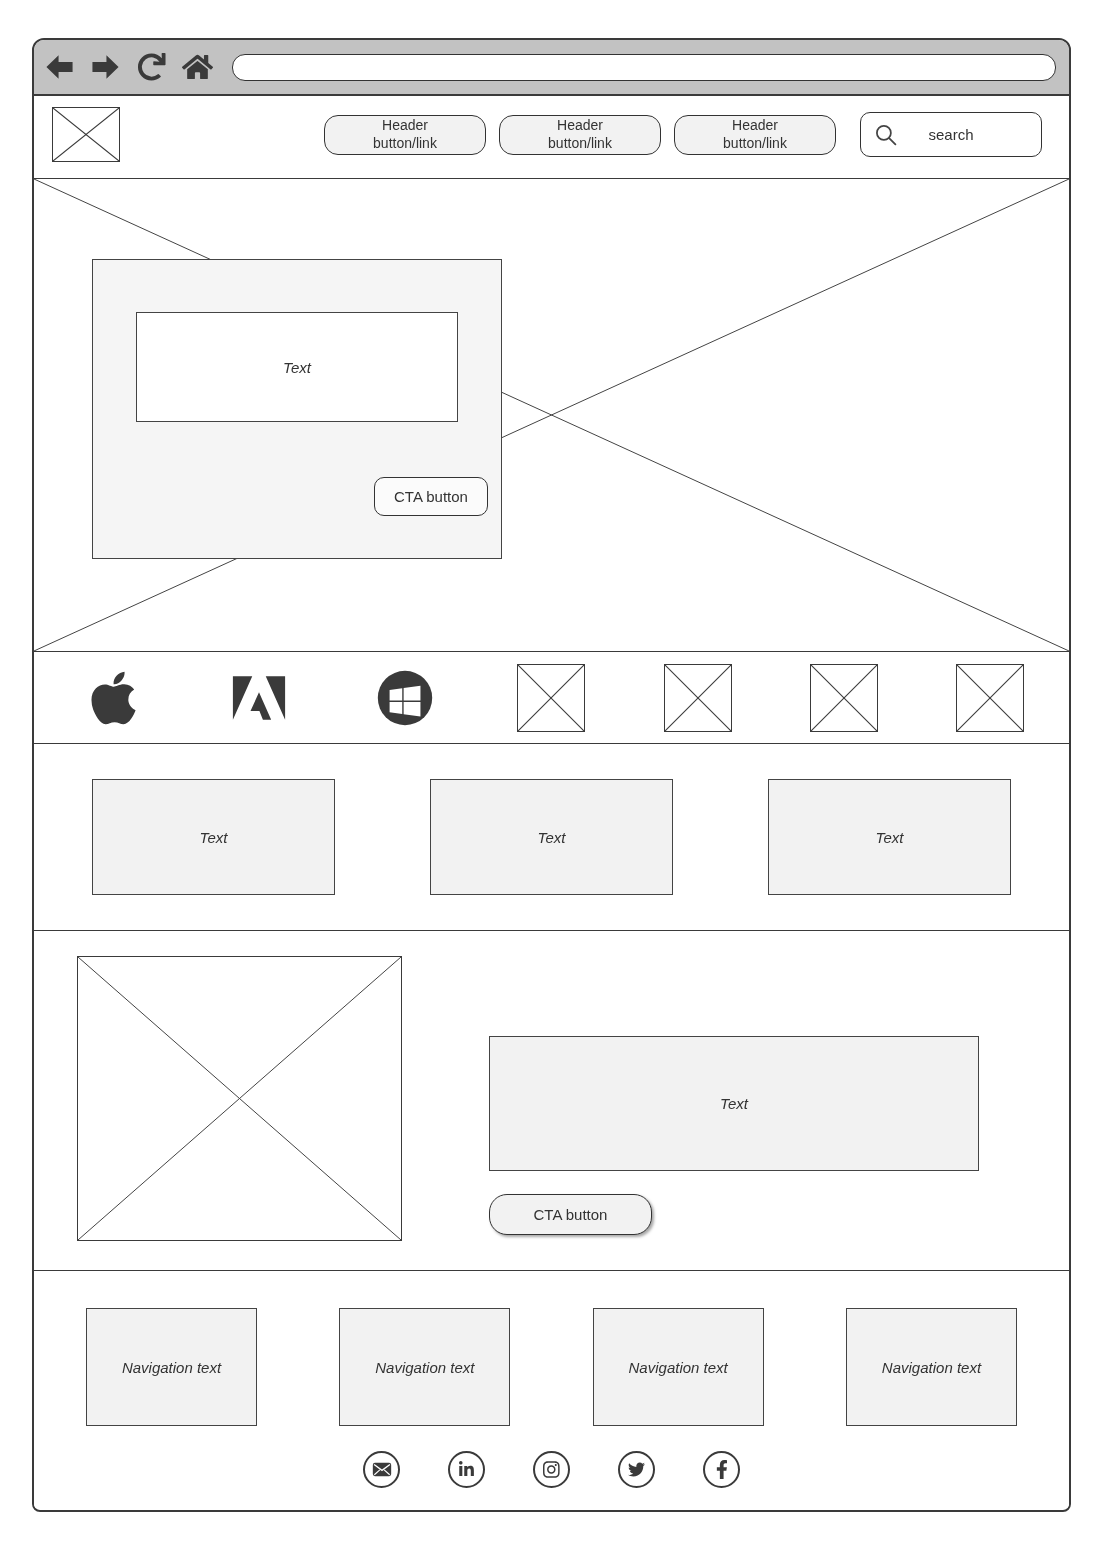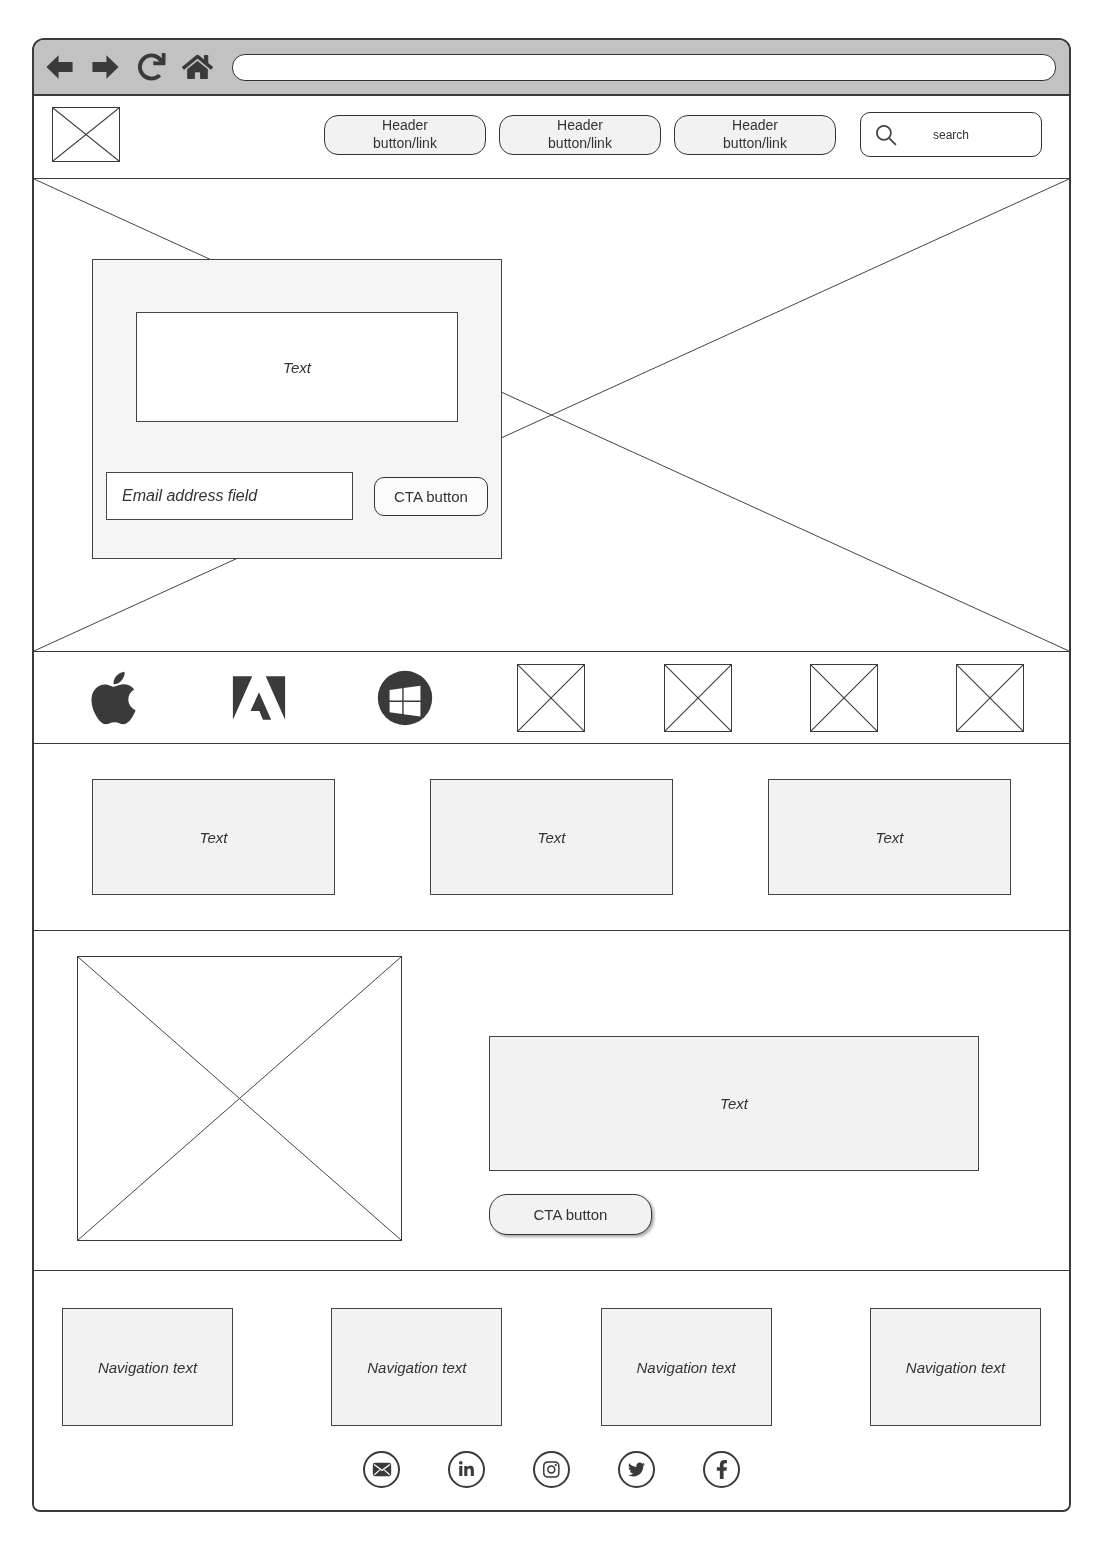--- a/index.html
+++ b/index.html
@@ -19,21 +19,21 @@
   
   .site-header{ position:relative; height:82px; background:#fff; }
   .logo-ph{ position:absolute; left:18px; top:11px; width:68px; height:55px; }
   .hdr-buttons{ position:absolute; left:290px; top:19px; display:flex; gap:13px; }
   .hdr-btn{ width:162px; height:40px; background:#f2f2f2; border:1.5px solid #333;
     border-radius:14px; display:flex; align-items:flex-start; justify-content:center;
     font-size:14px; line-height:1.3; text-align:center; cursor:pointer; }
   .hdr-btn span{ display:inline-block; max-width:100px; }
   .searchbox{ position:absolute; right:27px; top:16px; width:182px; height:45px;
     background:#fff; border:1.5px solid #333; border-radius:10px;
-    display:flex; align-items:center; justify-content:center; font-size:12px; }
+    display:flex; align-items:center; justify-content:center; font-size:15px; }
   .searchbox svg{ position:absolute; left:13px; top:10px; width:25px; height:25px; }
 
   
   .hero{ position:relative; height:473px; border-top:1.5px solid #3a3a3a; background:#fff; }
   .hero > svg.bigx{ position:absolute; inset:0; width:100%; height:100%; }
   .hero-card{ position:absolute; left:58px; top:80px; width:410px; height:300px;
     background:#f5f5f5; border:1px solid #444; }
   .hero-textbox{ position:absolute; left:43px; top:52px; width:322px; height:110px;
     background:#fff; border:1px solid #444; display:flex; align-items:center; justify-content:center;
     font-style:italic; font-size:15px; }
@@ -66,21 +66,21 @@
     background:#f2f2f2; border:1px solid #444; display:flex; align-items:center; justify-content:center;
     font-style:italic; font-size:15px; }
   .bf-cta{ position:absolute; left:455px; top:263px; width:163px; height:41px;
     background:#f2f2f2; border:1.5px solid #333; border-radius:18px;
     box-shadow:2px 2px 3px rgba(0,0,0,0.35);
     display:flex; align-items:center; justify-content:center; font-size:15px; cursor:pointer; }
 
   
   .site-footer{ position:relative; height:238px; border-top:1.5px solid #3a3a3a; background:#fff; }
   .nav-row{ position:absolute; left:0; top:37px; width:100%; display:flex;
-    justify-content:space-between; padding:0 28px; }
+    justify-content:space-between; padding:0 52px; }
   .nav-box{ width:171px; height:118px; background:#f2f2f2; border:1px solid #444;
     display:flex; align-items:center; justify-content:center; font-style:italic; font-size:15px;
     cursor:pointer; }
   .social-row{ position:absolute; left:0; top:180px; width:100%; display:flex;
     justify-content:center; gap:48px; }
   .social-circle{ width:37px; height:37px; border:2.2px solid #3a3a3a; border-radius:50%;
     background:#fff; display:flex; align-items:center; justify-content:center; cursor:pointer; }
 
   
   .xbox{ position:relative; background:#fff; border:1.5px solid #3a3a3a; }
@@ -134,21 +134,20 @@
     </div>
   </div>
 
   <div class="hero">
     <svg class="bigx" viewBox="0 0 100 100" preserveAspectRatio="none">
       <line x1="0" y1="0" x2="100" y2="100" stroke="#444" stroke-width="1" vector-effect="non-scaling-stroke"></line>
       <line x1="100" y1="0" x2="0" y2="100" stroke="#444" stroke-width="1" vector-effect="non-scaling-stroke"></line>
     </svg>
     <div class="hero-card">
       <div class="hero-textbox">Text</div>
-      <input class="email-field" type="text" placeholder="Email address field" style="">
       <div class="hero-cta">CTA button</div>
     </div>
   </div>
 
   <div class="logo-strip">
     <div class="logo-cell">
       <svg viewBox="0 0 384 512" style="height:60px">
         <path fill="#3a3a3a" d="M318.7 268.7c-.2-36.7 16.4-64.4 50-84.8-18.8-26.9-47.2-41.7-84.7-44.6-35.5-2.8-74.3 20.7-88.5 20.7-15 0-49.4-19.7-76.4-19.7C63.3 141.2 4 184.8 4 273.5q0 39.3 14.4 81.2c12.8 36.7 59 126.7 107.2 125.2 25.2-.6 43-17.9 75.8-17.9 31.8 0 48.3 17.9 76.4 17.9 48.6-.7 90.4-82.5 102.6-119.3-65.2-30.7-61.7-90-61.7-91.9zm-56.6-164.2c27.3-32.4 24.8-61.9 24-72.5-24.1 1.4-52 16.4-67.9 34.9-17.5 19.8-27.8 44.3-25.6 71.9 26.1 2 49.9-11.4 69.5-34.3z"></path>
       </svg>
     </div>

